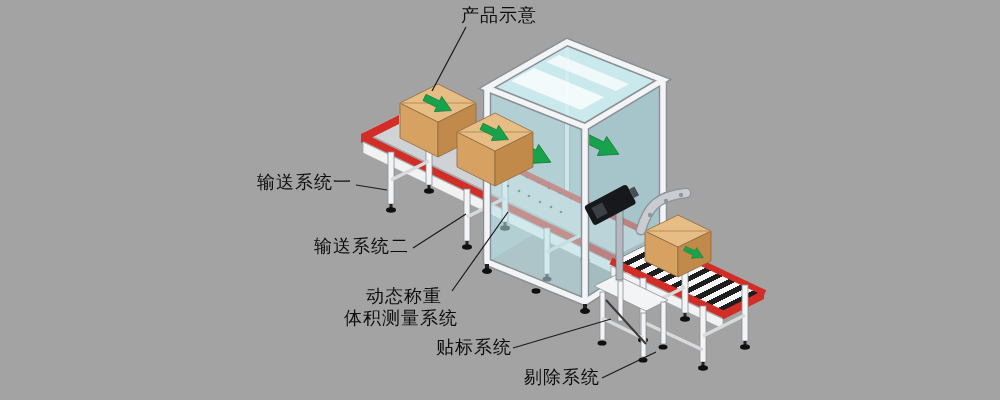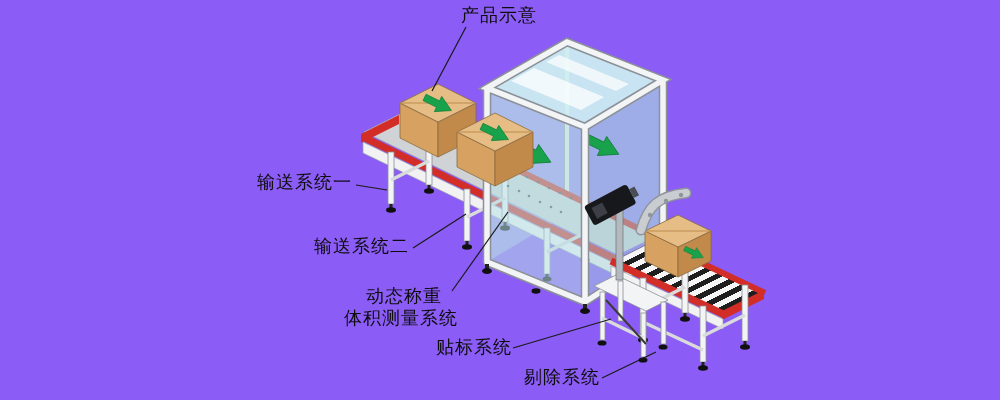--- a/index.html
+++ b/index.html
@@ -1,16 +1,16 @@
 <!DOCTYPE html>
 <html><head>
 <meta charset="utf-8">
 <style>
   html,body{margin:0;padding:0;background:#fff;}
-  .stage{position:relative;width:1000px;height:400px;background:#8b5cf6;overflow:hidden;
+  .stage{position:relative;width:1000px;height:400px;background:#a3a3a3;overflow:hidden;
          font-family:"DejaVu Sans","Liberation Sans",sans-serif;}
   svg{display:block;}
   .lbl{font-size:18px;fill:#0d0d0d;letter-spacing:1px;font-family:"DejaVu Sans","Liberation Sans",sans-serif;}
   .leader{stroke:#1a1a1a;stroke-width:1.2;fill:none;}
   .metal{fill:#f3f4f6;stroke:#8a9096;stroke-width:0.8;}
   .foot{fill:#101010;}
   .stem{fill:#222;}
   .crossbar{stroke:#d9dadb;stroke-width:3.5;}
   .rail{stroke:#d22d26;fill:none;}
   .belt{fill:#cfd3d6;stroke:#9aa0a6;stroke-width:0.6;}

